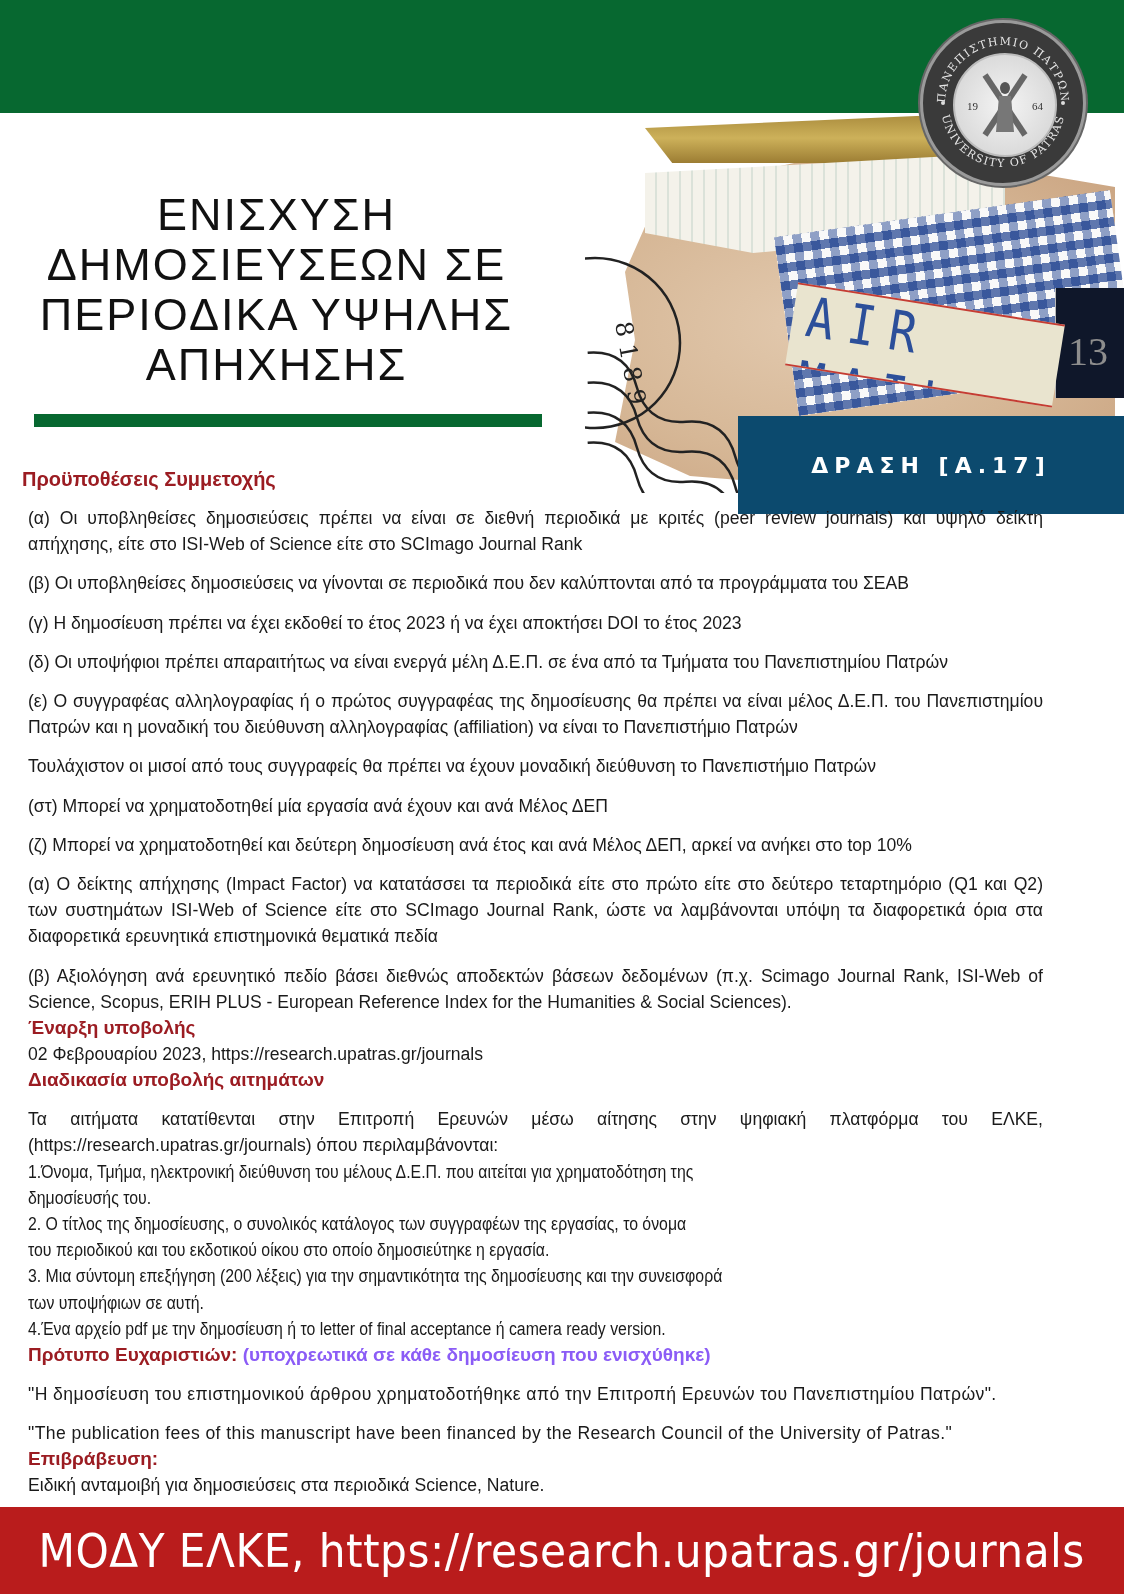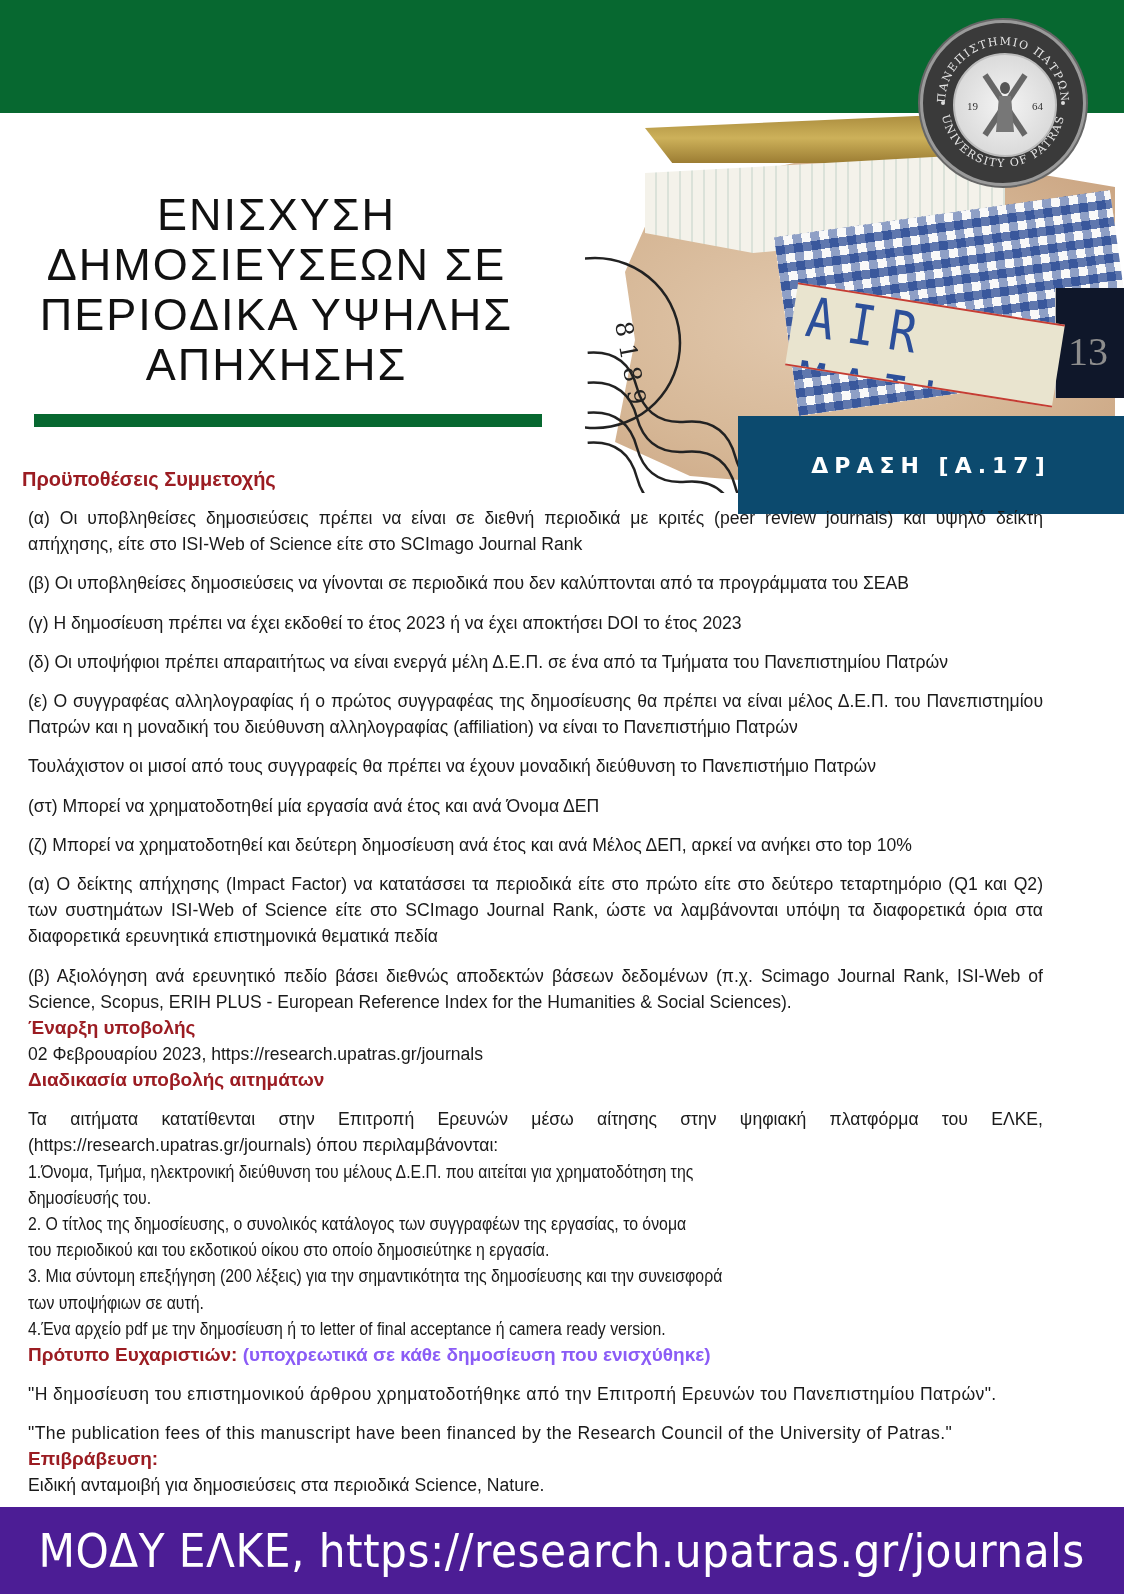--- a/index.html
+++ b/index.html
@@ -2,21 +2,21 @@
 <html><head>
 <meta charset="utf-8">
 <style>
   html, body { margin: 0; padding: 0; }
   body {
     width: 1124px; height: 1594px; position: relative; overflow: hidden;
     background: #ffffff; font-family: "Liberation Sans", sans-serif; color: #1a1a1a;
   }
   .top-bar { position: absolute; left: 0; top: 0; width: 1124px; height: 113px; background: #076830; }
   .bottom-bar {
-    position: absolute; left: 0; top: 1507px; width: 1124px; height: 87px; background: #4c1d95;
+    position: absolute; left: 0; top: 1507px; width: 1124px; height: 87px; background: #b91c1c;
     display: flex; align-items: center; justify-content: center;
   }
   .bottom-bar span {
     color: #ffffff; font-family: "DejaVu Sans", sans-serif; font-size: 46px;
     letter-spacing: 0.5px; transform: scaleX(0.92); white-space: nowrap; font-weight: normal;
   }
 
   
   .collage { position: absolute; left: 585px; top: 113px; width: 539px; height: 380px; }
   .paper {
@@ -158,21 +158,21 @@
 </div>
 
 <div class="content">
   <div class="h first">Προϋποθέσεις Συμμετοχής</div>
   <div class="p">(α) Οι υποβληθείσες δημοσιεύσεις πρέπει να είναι σε διεθνή περιοδικά με κριτές (peer review journals) και υψηλό δείκτη απήχησης, είτε στο ISI-Web of Science είτε στο SCImago Journal Rank</div>
   <div class="p">(β) Οι υποβληθείσες δημοσιεύσεις να γίνονται σε περιοδικά που δεν καλύπτονται από τα προγράμματα του ΣΕΑΒ</div>
   <div class="p">(γ) Η δημοσίευση πρέπει να έχει εκδοθεί το έτος 2023 ή να έχει αποκτήσει DOI το έτος 2023</div>
   <div class="p">(δ) Οι υποψήφιοι πρέπει απαραιτήτως να είναι ενεργά μέλη Δ.Ε.Π. σε ένα από τα Τμήματα του Πανεπιστημίου Πατρών</div>
   <div class="p">(ε) Ο συγγραφέας αλληλογραφίας ή ο πρώτος συγγραφέας της δημοσίευσης θα πρέπει να είναι μέλος Δ.Ε.Π. του Πανεπιστημίου Πατρών και η μοναδική του διεύθυνση αλληλογραφίας (affiliation) να είναι το Πανεπιστήμιο Πατρών</div>
   <div class="p">Τουλάχιστον οι μισοί από τους συγγραφείς θα πρέπει να έχουν μοναδική διεύθυνση το Πανεπιστήμιο Πατρών</div>
-  <div class="p">(στ) Μπορεί να χρηματοδοτηθεί μία εργασία ανά έτος και ανά Όνομα ΔΕΠ</div>
+  <div class="p">(στ) Μπορεί να χρηματοδοτηθεί μία εργασία ανά έχουν και ανά Μέλος ΔΕΠ</div>
   <div class="p">(ζ) Μπορεί να χρηματοδοτηθεί και δεύτερη δημοσίευση ανά έτος και ανά Μέλος ΔΕΠ, αρκεί να ανήκει στο top 10%</div>
 
   <div class="p">(α) Ο δείκτης απήχησης (Impact Factor) να κατατάσσει τα περιοδικά είτε στο πρώτο είτε στο δεύτερο τεταρτημόριο (Q1 και Q2) των συστημάτων ISI-Web of Science είτε στο SCImago Journal Rank, ώστε να λαμβάνονται υπόψη τα διαφορετικά όρια στα διαφορετικά ερευνητικά επιστημονικά θεματικά πεδία</div>
   <div class="p">(β) Αξιολόγηση ανά ερευνητικό πεδίο βάσει διεθνώς αποδεκτών βάσεων δεδομένων (π.χ. Scimago Journal Rank, ISI-Web of Science, Scopus, ERIH PLUS - European Reference Index for the Humanities &amp; Social Sciences).</div>
 
   <div class="h">Έναρξη υποβολής</div>
   <div class="line">02 Φεβρουαρίου 2023, https://research.upatras.gr/journals</div>
 
   <div class="h">Διαδικασία υποβολής αιτημάτων</div>
   <div class="p">Τα αιτήματα κατατίθενται στην Επιτροπή Ερευνών μέσω αίτησης στην ψηφιακή πλατφόρμα του ΕΛΚΕ, (https://research.upatras.gr/journals)  όπου περιλαμβάνονται:</div>

